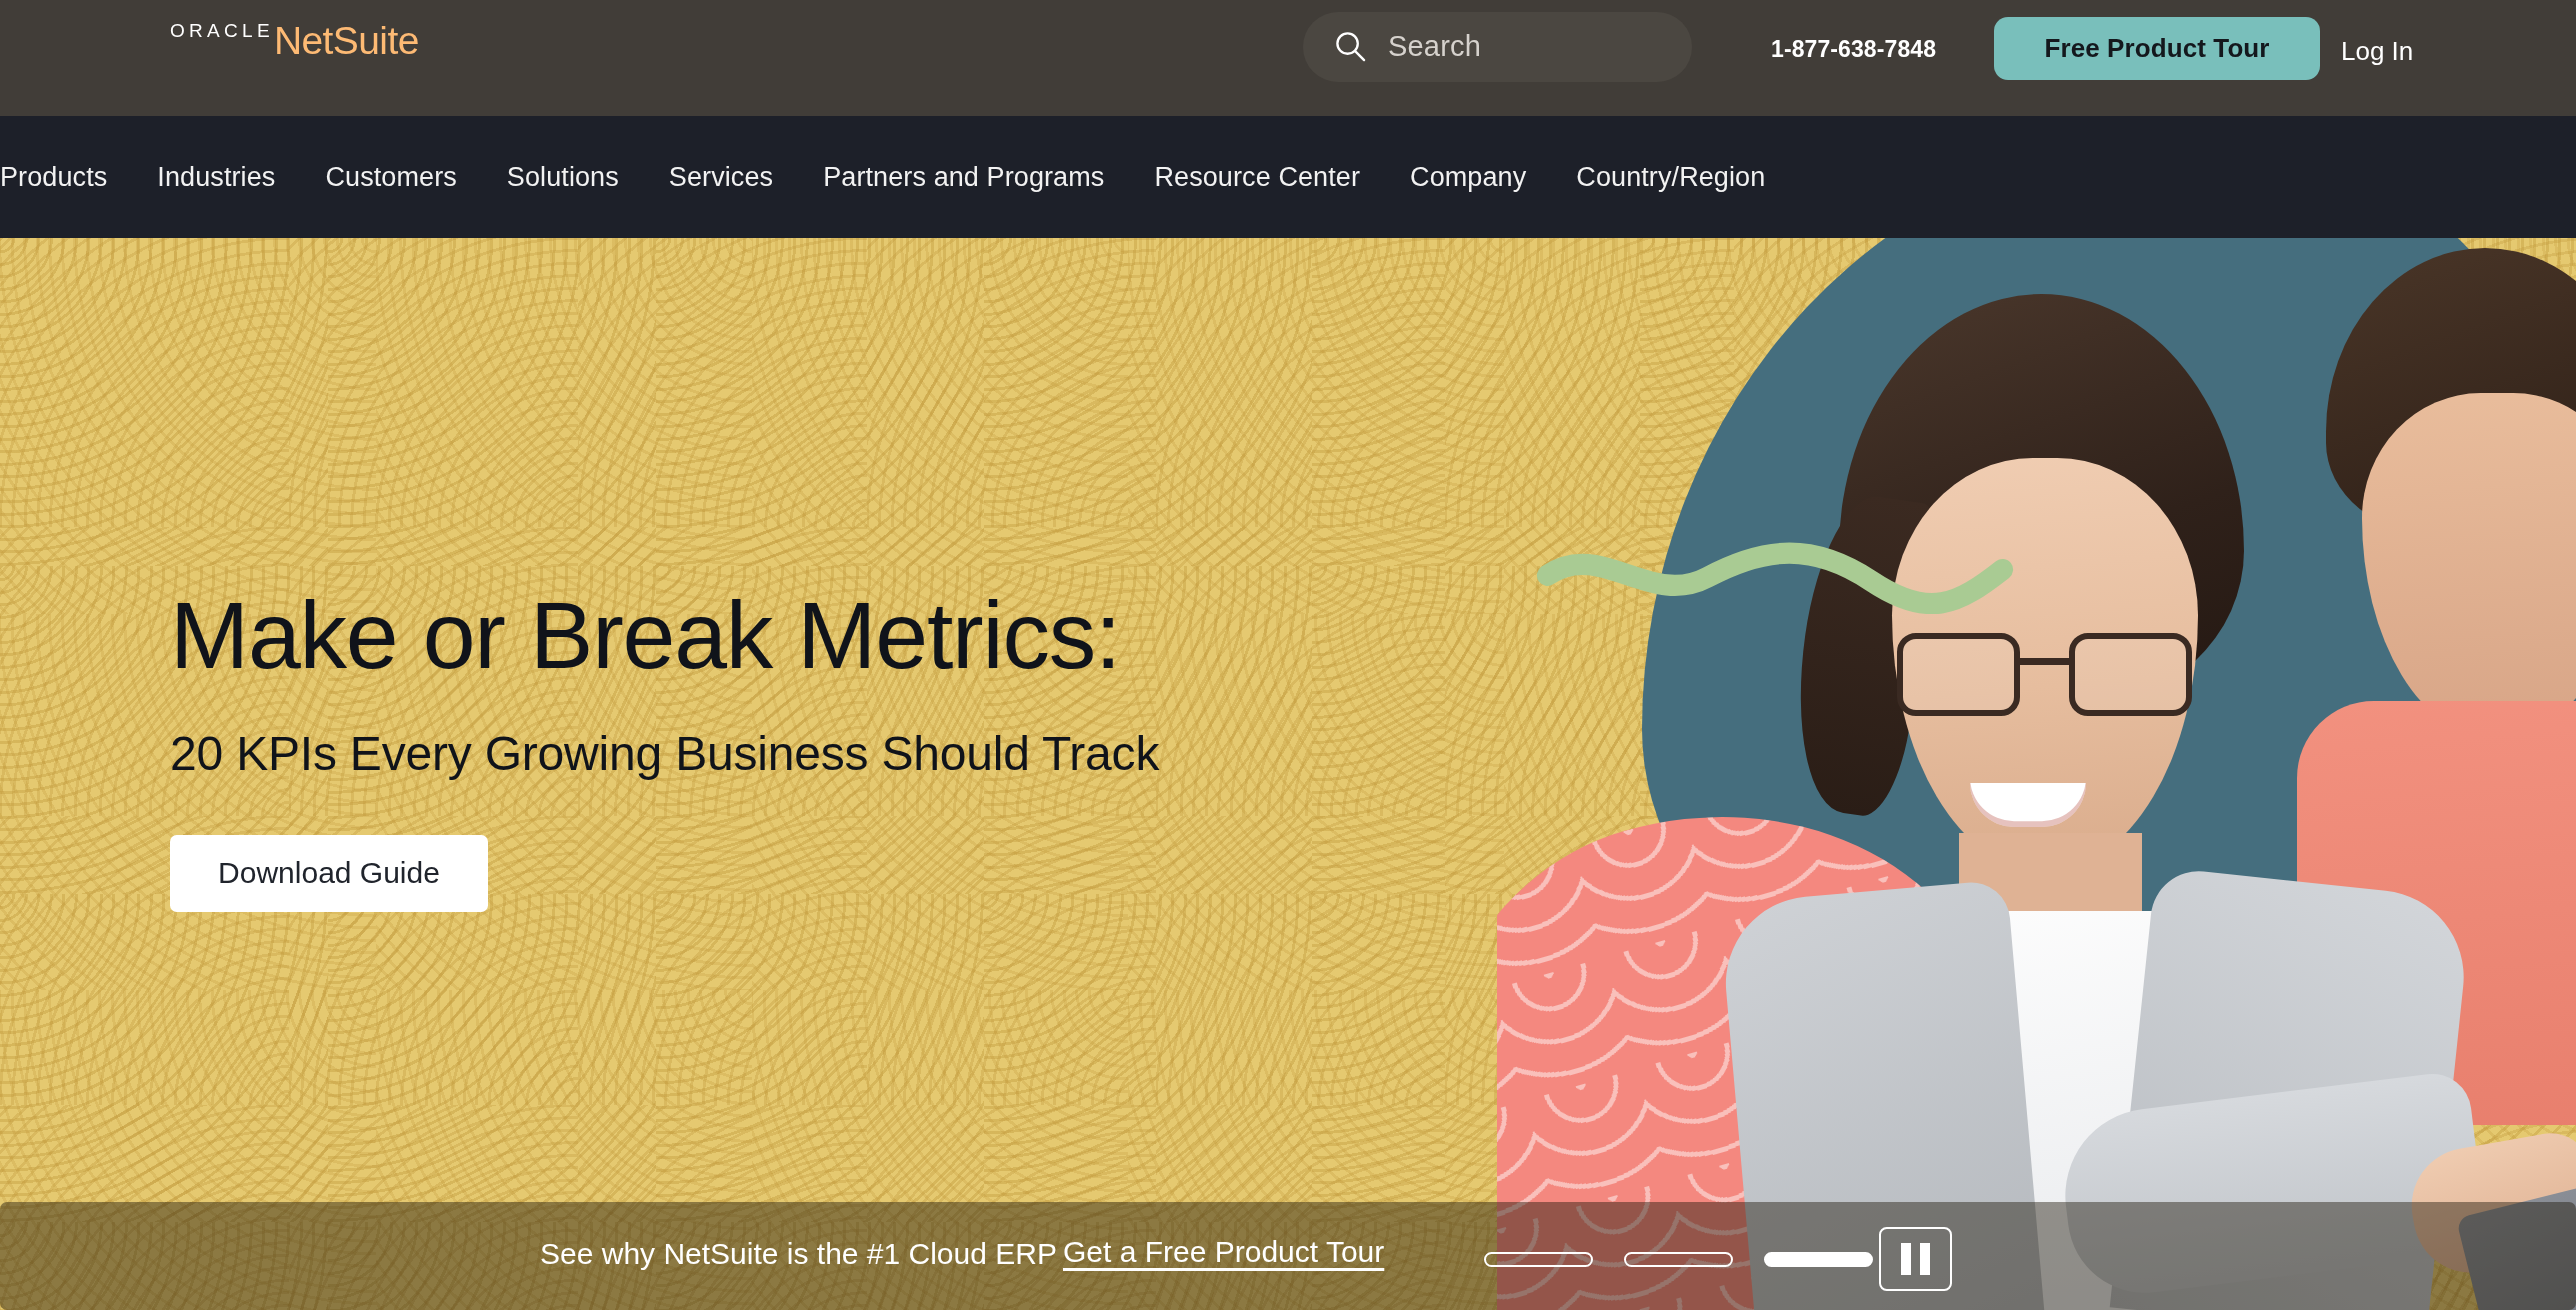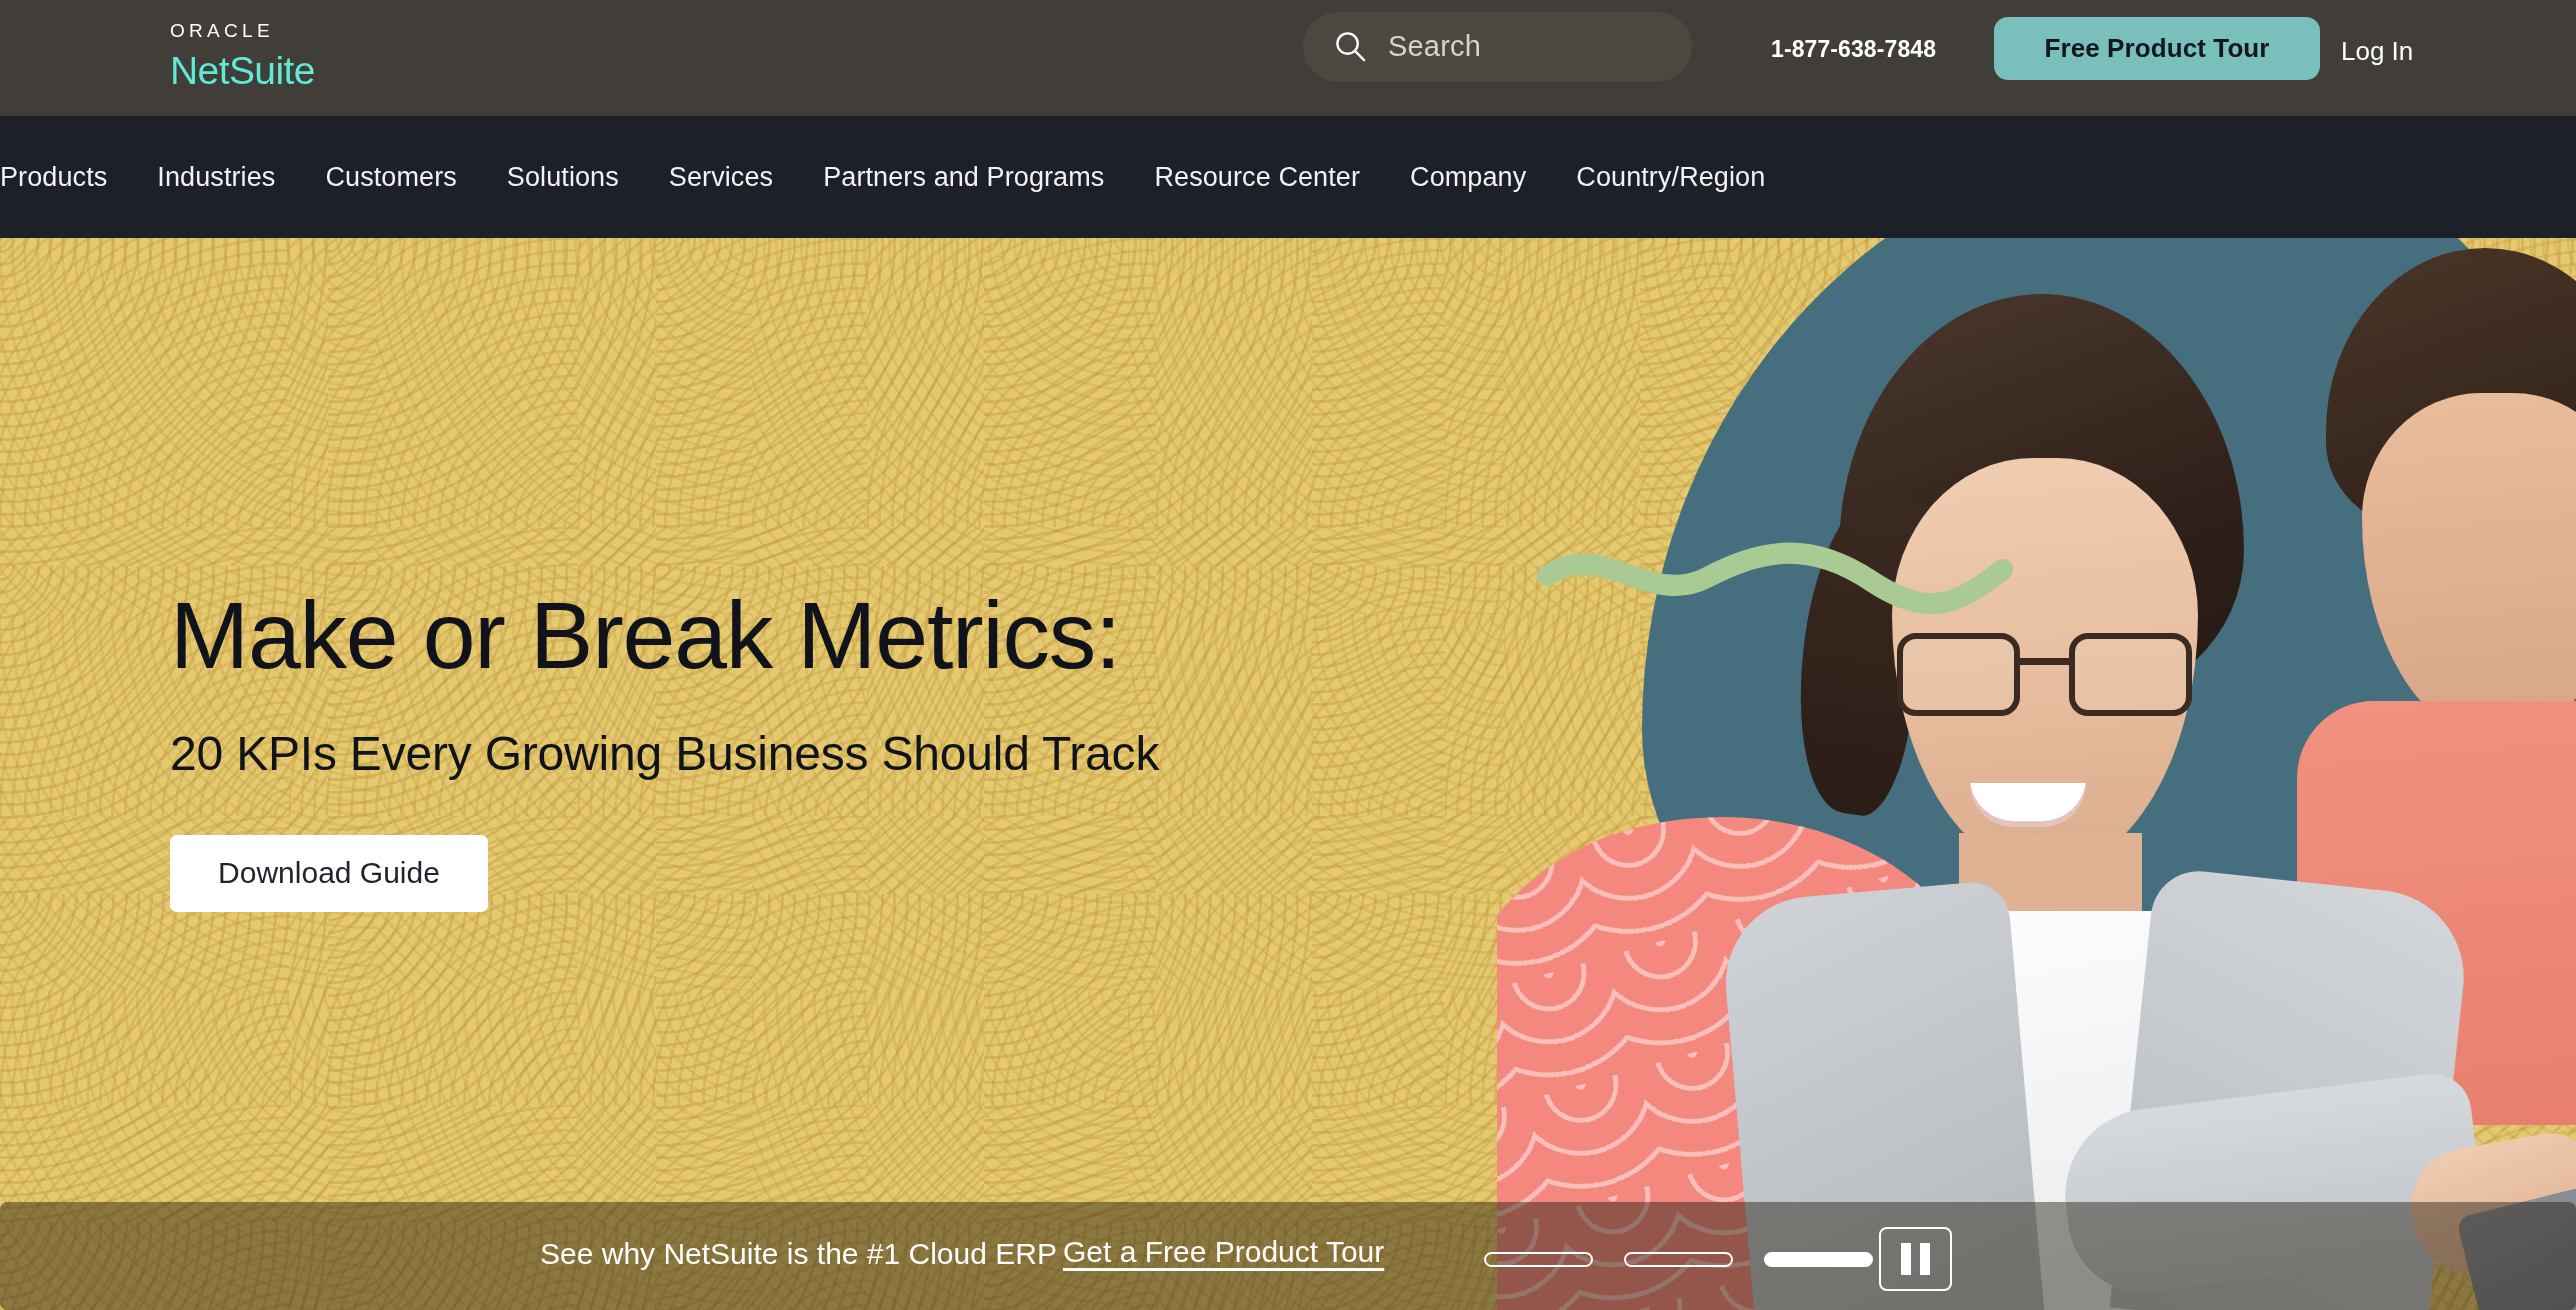--- a/index.html
+++ b/index.html
@@ -13,34 +13,33 @@
 
   
   .header {
     position:absolute; left:0; top:0;
     width:2576px; height:116px;
     background:#413d38;
     display:flex; align-items:center;
   }
   .logo-wrap {
     position:absolute; left:170px; top:21px;
-    display:flex; flex-direction:column;
+    display:flex; flex-direction:row;
     line-height:1;
-    gap:6px;
   }
   .logo-oracle {
     color:#ffffff;
     font-size:19px;
     letter-spacing:4.3px;
     font-weight:400;
     font-family:"Liberation Sans", sans-serif;
     margin-bottom:4.8px;
   }
   .logo-netsuite {
-    color:#5eead4;
+    color:#fdba74;
     font-size:39px;
     font-weight:400;
     letter-spacing:-0.6px;
     font-family:"Liberation Sans", sans-serif;
   }
 
   .search-box {
     position:absolute; left:1303px; top:11.6px;
     width:389px; height:70px;
     background:#4b4741;

